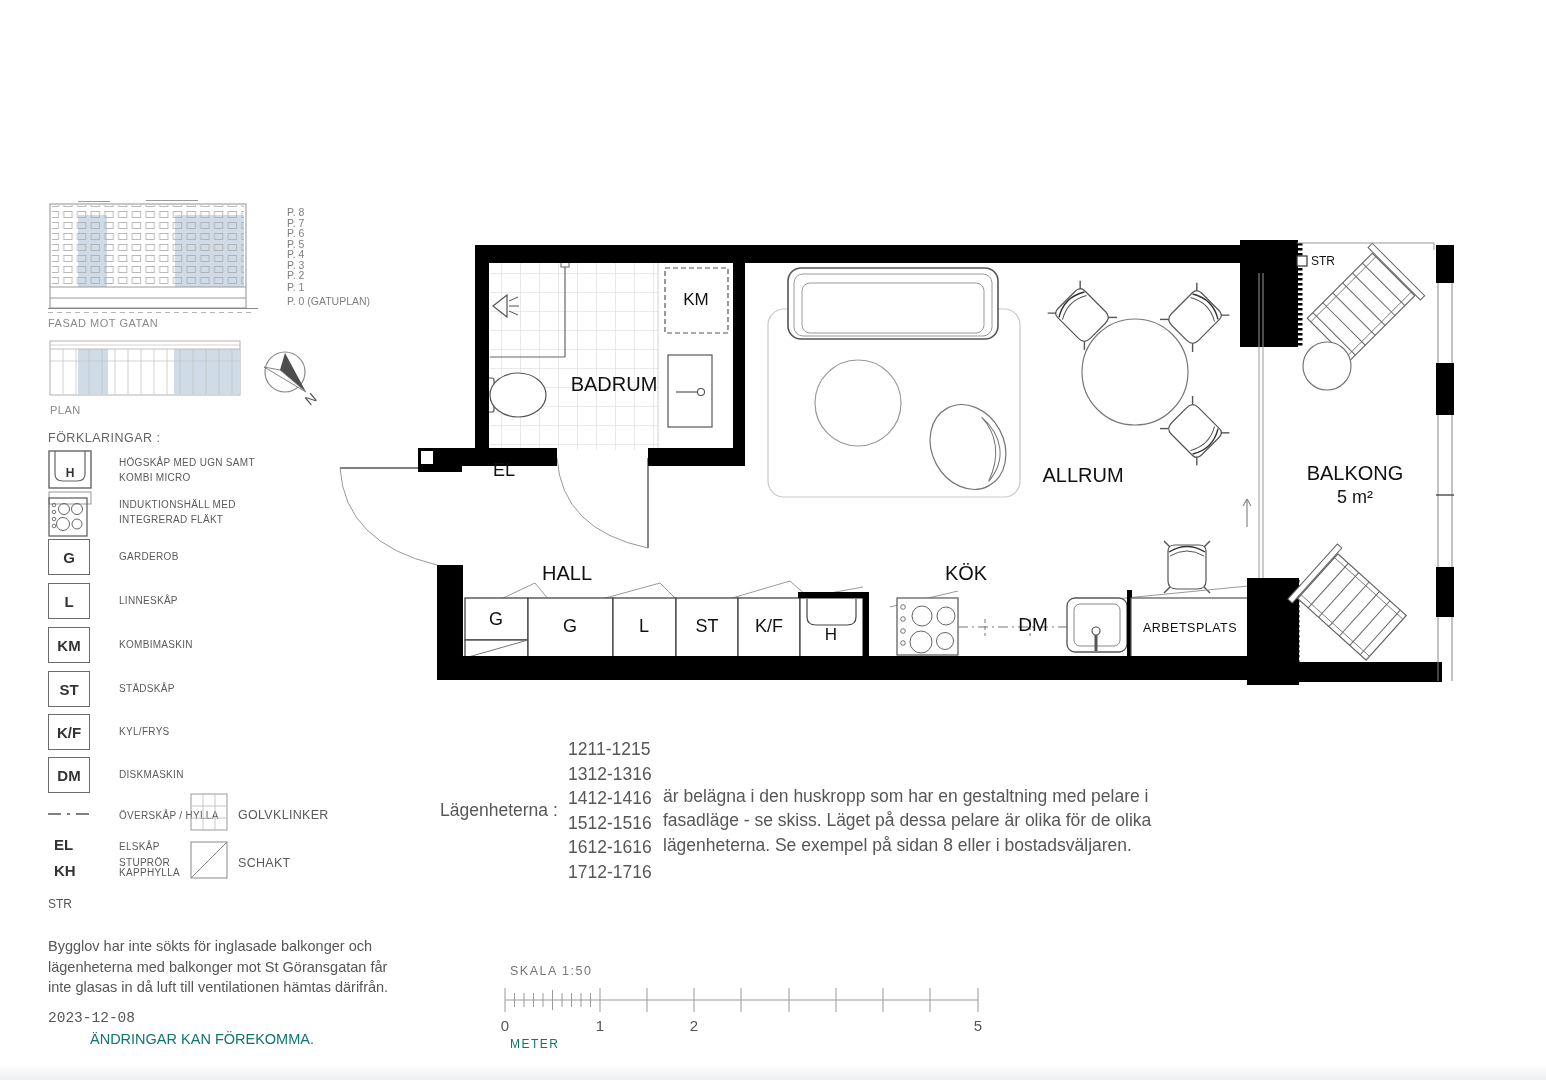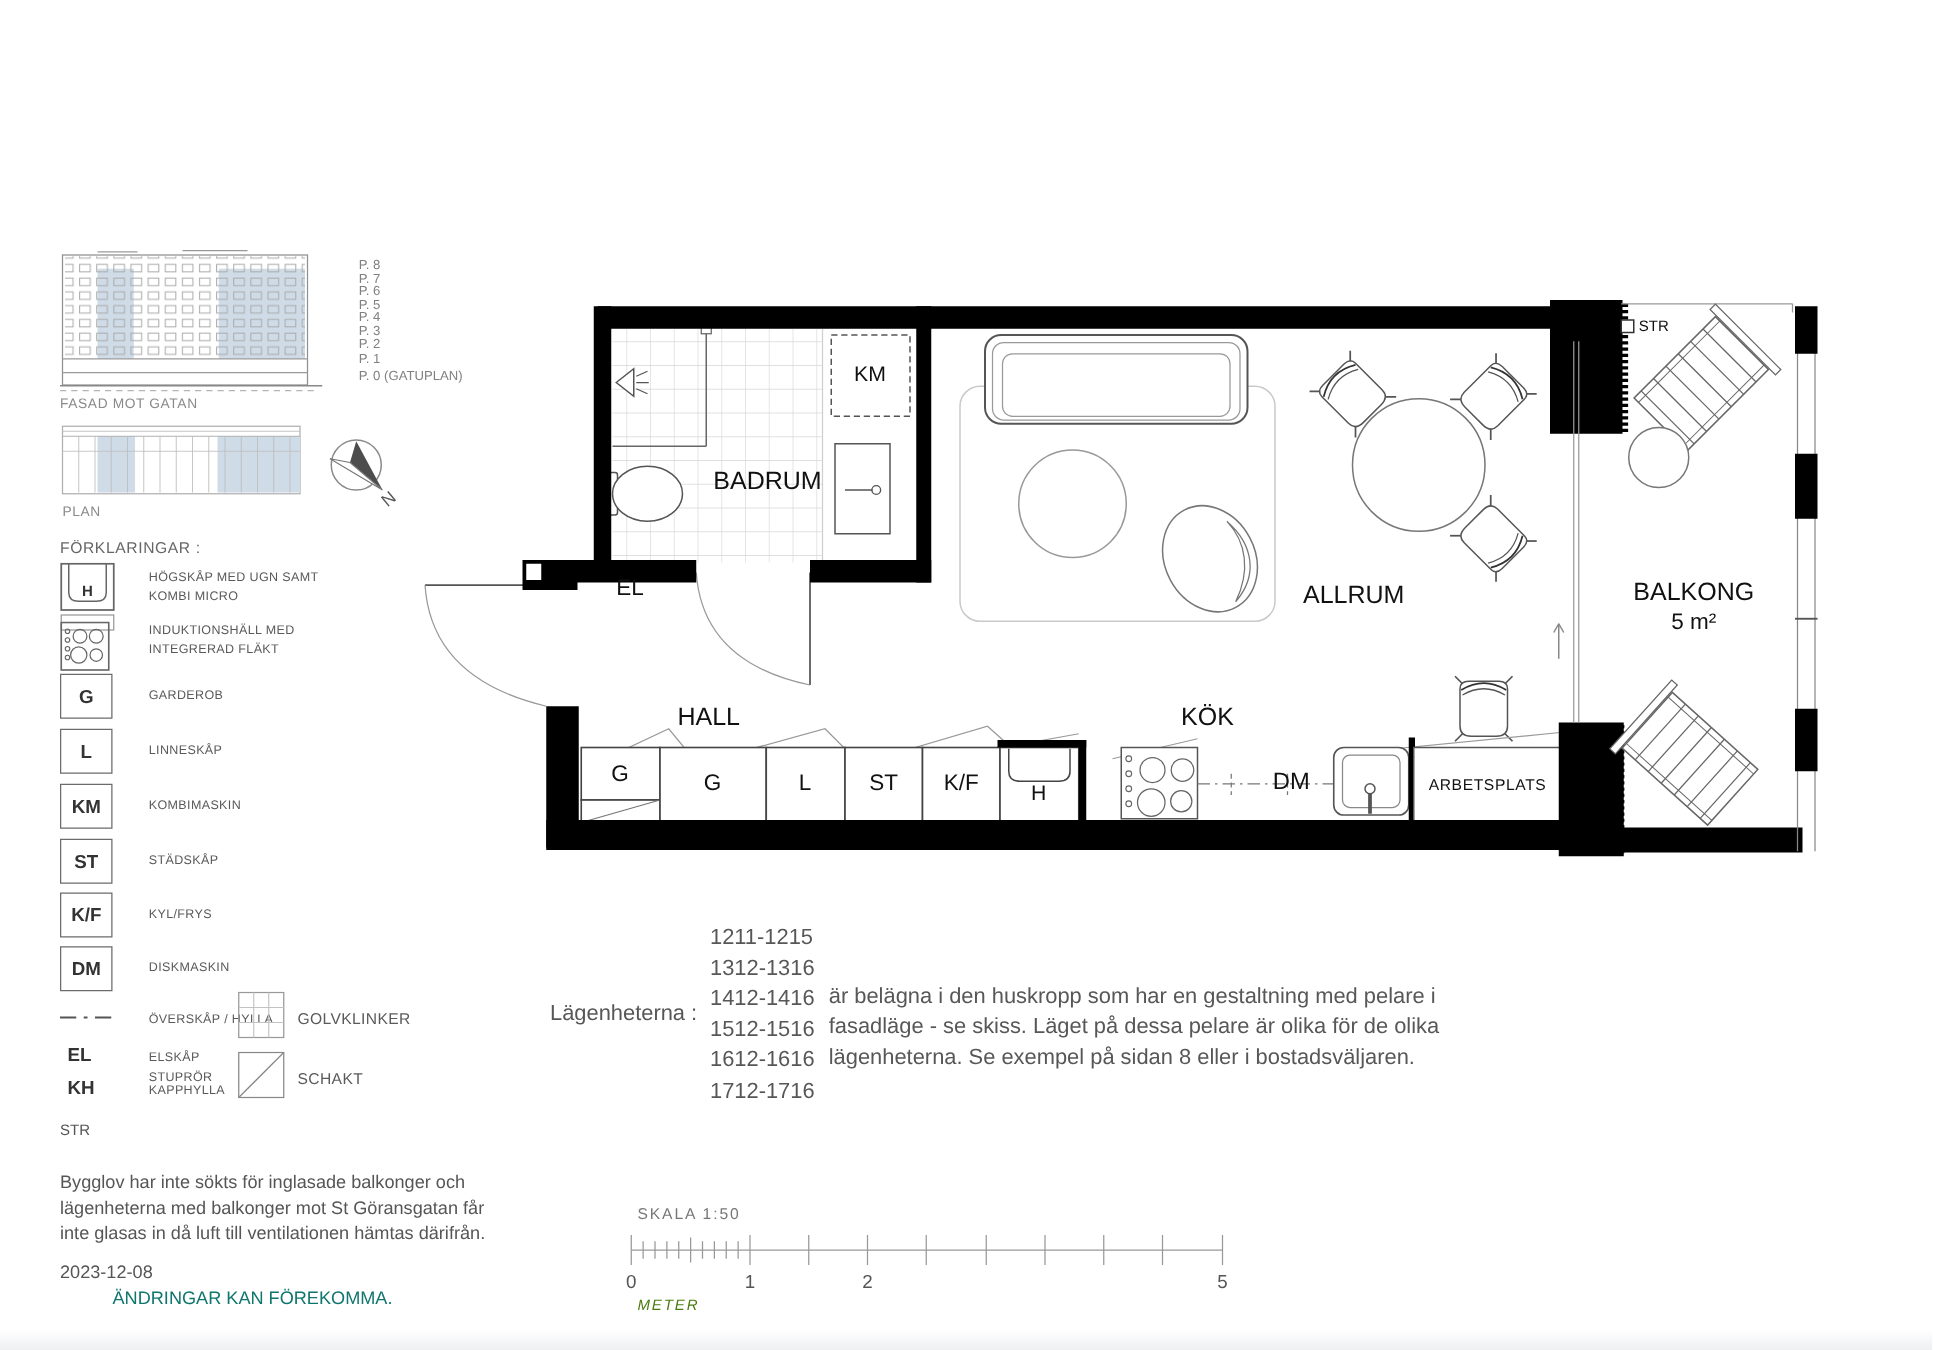--- a/index.html
+++ b/index.html
@@ -19,31 +19,31 @@
   .lbox{position:absolute;left:48px;width:40px;height:34px;border:1.5px solid #6b6b6b;
         display:flex;align-items:center;justify-content:center;
         font-size:15px;font-weight:700;color:#333;background:#fff;}
   .llabel{position:absolute;left:96px;width:148px;font-size:10px;line-height:15px;
         letter-spacing:.3px;color:#5a5a5a;margin-left:23px;}
   .lkey{position:absolute;left:54px;font-size:15px;font-weight:700;color:#333;}
   .lkey-sm{position:absolute;left:48px;font-size:12px;color:#555;}
   .llabel-r{position:absolute;left:238px;width:130px;font-size:12.5px;letter-spacing:.3px;color:#5a5a5a;}
   
   .foot-note{left:48px;top:936px;width:352px;font-size:14.5px;line-height:20.5px;color:#565656;}
-  .foot-date{left:48px;top:1010px;font-size:14.5px;color:#565656;}
+  .foot-date{left:48px;top:1010px;font-size:14.5px;color:#565656;font-family:Liberation Mono, monospace;}
   .foot-disc{left:48px;top:1031px;font-size:14.5px;color:#0f766e;margin-left:42px;}
   
   .note{left:440px;top:737px;display:flex;color:#575757;font-size:17.5px;line-height:24.6px;align-items:center;}
   .note .nlabel{width:128px;}
   .note .nunits{width:95px;}
   .note .ntext{width:540px;margin-top:20px;}
   
   .sb-title{left:510px;top:964px;font-size:12.5px;letter-spacing:1.5px;color:#777;}
   .sb-num{position:absolute;top:1017px;transform:translateX(-50%);font-size:15px;color:#555;}
-  .sb-unit{left:510px;top:1037px;font-size:12px;letter-spacing:1.5px;color:#4d7c0f;font-style:italic;}
+  .sb-unit{left:510px;top:1037px;font-size:12px;letter-spacing:1.5px;color:#0f766e;}
   svg text{font-family:"Liberation Sans",sans-serif;}
 </style>
 </head>
 <body>
 
 <div class="page">
 
 
   <svg class="abs" style="left:48px;top:198px;" width="210" height="118" viewBox="0 0 210 118">
     <defs>

